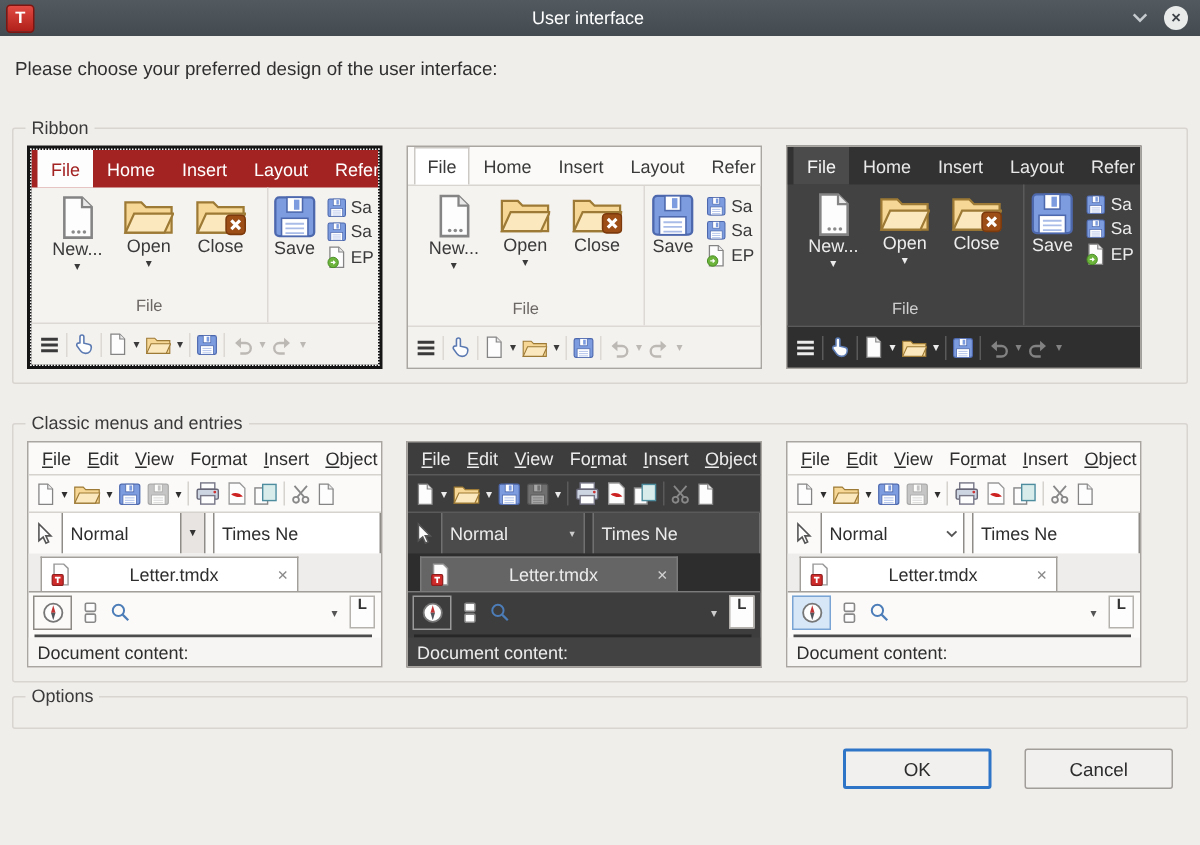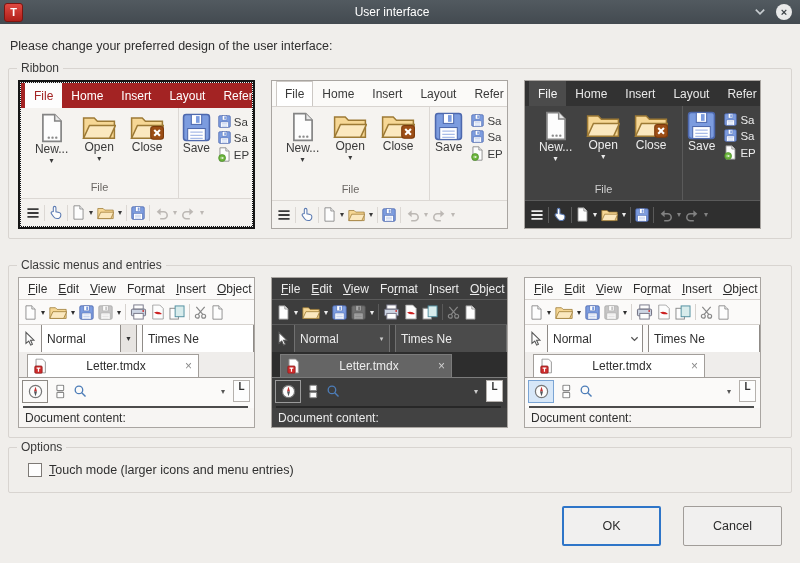--- a/index.html
+++ b/index.html
@@ -9,21 +9,21 @@
     border:1px solid #7e1510;border-radius:3px;color:#fff;font-weight:bold;font-size:11px;
     display:flex;align-items:center;justify-content:center;}
   .title{position:absolute;left:0;right:16px;text-align:center;color:#fff;font-size:12px;}
   .tbtns{margin-left:auto;display:flex;align-items:center;gap:10px;padding-right:8px;z-index:1;}
   .shade{color:#c6cbcf;width:12px;height:8px;display:flex;}
   .closebtn{width:16px;height:16px;border-radius:50%;background:#e9eaea;color:#3c4247;
     font-size:11px;font-weight:bold;display:flex;align-items:center;justify-content:center;line-height:1;}
   .main{padding:0 8px;}
   .intro{margin:15px 2px 0;font-size:12.5px;}
   .groupbox{position:relative;border:1px solid #d8d4d0;border-radius:2px;padding:11px 9px 9px;}
-  .gb-ribbon{margin-top:15px;}
+  .gb-ribbon{margin-top:32px;}
   .gb-classic{margin-top:26px;}
   .gb-options{margin-top:9px;}
   .gb-label{position:absolute;top:-8px;left:8px;background:#f0eeeb;padding:0 4px;font-size:12px;color:#3a3a3a;}
   .prow{display:flex;gap:16px;}
   .preview{box-sizing:border-box;width:237px;flex:0 0 auto;overflow:hidden;cursor:pointer;
     border:1px solid #a9a5a1;display:flex;flex-direction:column;}
   .sel{border:3px solid #151515;outline:1px dotted #f2f2f2;outline-offset:-3px;}
   .rp{height:149px;background:var(--body);}
   .cp{height:151px;background:var(--bg);color:var(--txt);}
   
@@ -93,21 +93,21 @@
     --tabbg:#efedeb;--tabact:#fff;--tabbrd:#a29e9a;--line:#4c4c4c;--content:#f7f5f3;}
   .t-darkc{--bg:#3d3d3d;--txt:#ececec;--sep:#5a5a5a;--combo:#4b4b4b;--combobrd:#707070;
     --tabbg:#2d2d2d;--tabact:#656565;--tabbrd:#7b7b7b;--line:#272727;--content:#424242;}
   .ghost{filter:grayscale(1) opacity(.55);}
   u{text-decoration:underline;}
   
   .optrow{display:flex;align-items:center;gap:7px;margin:4px 0 6px 10px;font-size:12.5px;}
   .chk{width:14px;height:14px;background:#fdfdfd;border:1px solid #7d7975;box-sizing:border-box;}
   .footer{margin:11px 2px 0;font-size:12.5px;}
   .btnrow{display:flex;justify-content:flex-end;gap:22px;margin-top:13px;padding-right:10px;}
-  .btn{width:99px;height:40px;background:#f1f0ef;font-size:12.5px;color:#2c2c2c;
+  .btn{width:99px;height:27px;background:#f1f0ef;font-size:12.5px;color:#2c2c2c;
     display:flex;align-items:center;justify-content:center;border-radius:2px;box-sizing:border-box;}
   .btn-ok{border:2px solid #2e75c8;}
   .btn-cancel{border:1px solid #a19d99;}
   svg.ic{flex:0 0 auto;}
 </style>
 </head>
 <body>
 
 <svg width="0" height="0" style="position:absolute">
   <symbol id="i-page" viewBox="0 0 24 28">
@@ -205,21 +205,21 @@
   <div class="title">User interface</div>
   <div class="tbtns">
     <svg class="shade" viewBox="0 0 10 6">
         <use href="#i-chev"></use>
       </svg>
     <div class="closebtn">×</div>
   </div>
 </div>
 
 <div class="main">
-  <div class="intro">Please change your preferred design of the user interface:</div>
+  <div class="intro">Please choose your preferred design of the user interface:</div>
 
   <div class="groupbox gb-ribbon">
     <span class="gb-label">Ribbon</span>
     <div class="prow">
 
       <div class="preview rp t-red sel">
         <div class="rp-tabs">
           <span class="rp-tab act">File</span>
           <span class="rp-tab">Home</span>
           <span class="rp-tab">Insert</span>
@@ -780,24 +780,20 @@
         </div>
         <div class="cp-line"></div>
         <div class="cp-content">Document content:</div>
       </div>
 
     </div>
   </div>
 
   <div class="groupbox gb-options">
     <span class="gb-label">Options</span>
-    <div class="optrow">
-      <span class="chk"></span>
-      <span><u>T</u><span>ouch mode (larger icons and menu entries)</span></span>
-    </div>
   </div>
 
 
   <div class="btnrow">
     <div class="btn btn-ok">OK</div>
     <div class="btn btn-cancel">Cancel</div>
   </div>
 </div>
 
 </body></html>

